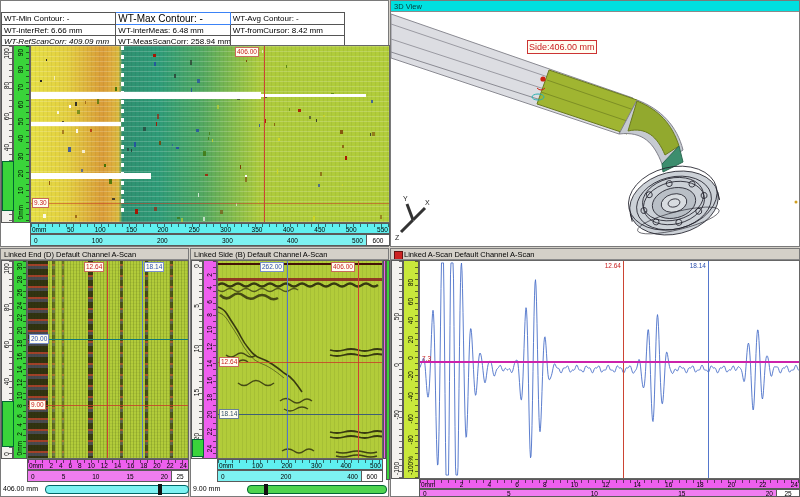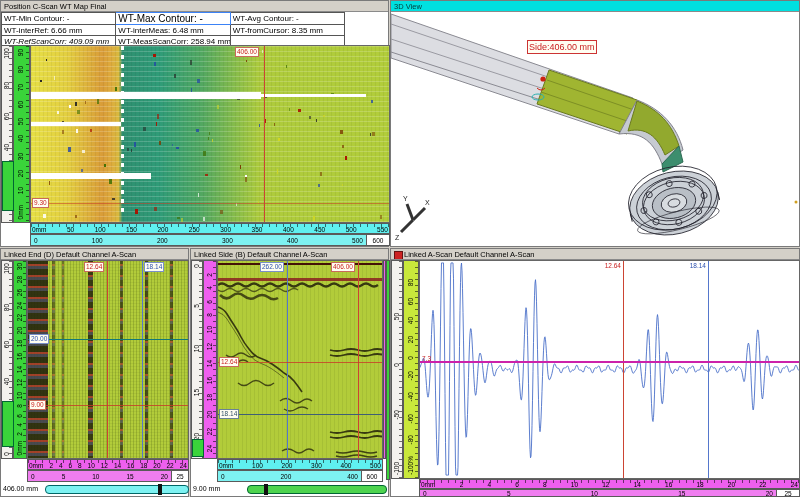--- a/index.html
+++ b/index.html
@@ -54,35 +54,32 @@
       background:repeating-linear-gradient(180deg,#23230c 0 3px,#a03326 3px 5px,#3c3c50 5px 8px,#23230c 8px 11px);}
   .whitebar{position:absolute;background:#fff;z-index:3;}
   svg text{font-family:"Liberation Sans",sans-serif;}
 </style>
 </head>
 <body>
 
 <div id="app">
 
   <div class="panel" style="left:0;top:0;width:389px;height:247px;">
-    <div class="titlebar">
-      <span>Position C-Scan WT Map Final</span>
-    </div>
 
     <table style="position:absolute;left:0;top:11px;width:344px;border-collapse:collapse;table-layout:fixed;background:#fff;">
       <tbody>
           <tr>
         <td style="border:1px solid #555;font-size:8px;height:10px;padding:0 2px;white-space:nowrap;overflow:hidden;">WT-Min Contour: -</td>
         <td style="border:1px solid #3b82f6;font-size:10px;padding:0 2px;white-space:nowrap;overflow:hidden;">WT-Max Contour: -</td>
         <td style="border:1px solid #555;font-size:8px;padding:0 2px;white-space:nowrap;overflow:hidden;">WT-Avg Contour: -</td>
       </tr>
       <tr>
         <td style="border:1px solid #555;font-size:8px;height:10px;padding:0 2px;white-space:nowrap;overflow:hidden;">WT-interRef: 6.66 mm</td>
         <td style="border:1px solid #555;font-size:8px;padding:0 2px;white-space:nowrap;overflow:hidden;">WT-interMeas: 6.48 mm</td>
-        <td style="border:1px solid #555;font-size:8px;padding:0 2px;white-space:nowrap;overflow:hidden;">WT-fromCursor: 8.35 mm</td>
+        <td style="border:1px solid #555;font-size:8px;padding:0 2px;white-space:nowrap;overflow:hidden;">WT-fromCursor: 8.42 mm</td>
       </tr>
       <tr>
         <td style="border:1px solid #555;font-size:8px;height:10px;padding:0 2px;white-space:nowrap;overflow:hidden;font-style:italic;">WT-RefScanCorr: 409.09 mm</td>
         <td style="border:1px solid #555;font-size:8px;padding:0 2px;white-space:nowrap;overflow:hidden;">WT-MeasScanCorr: 258.94 mm</td>
         <td style="border:1px solid #555;font-size:8px;padding:0 2px;"></td>
       </tr>
     </tbody>
       </table>
 
     <div class="vruler white" style="left:0;top:44px;width:12px;height:178px;padding:2px 0 40px 0;">

